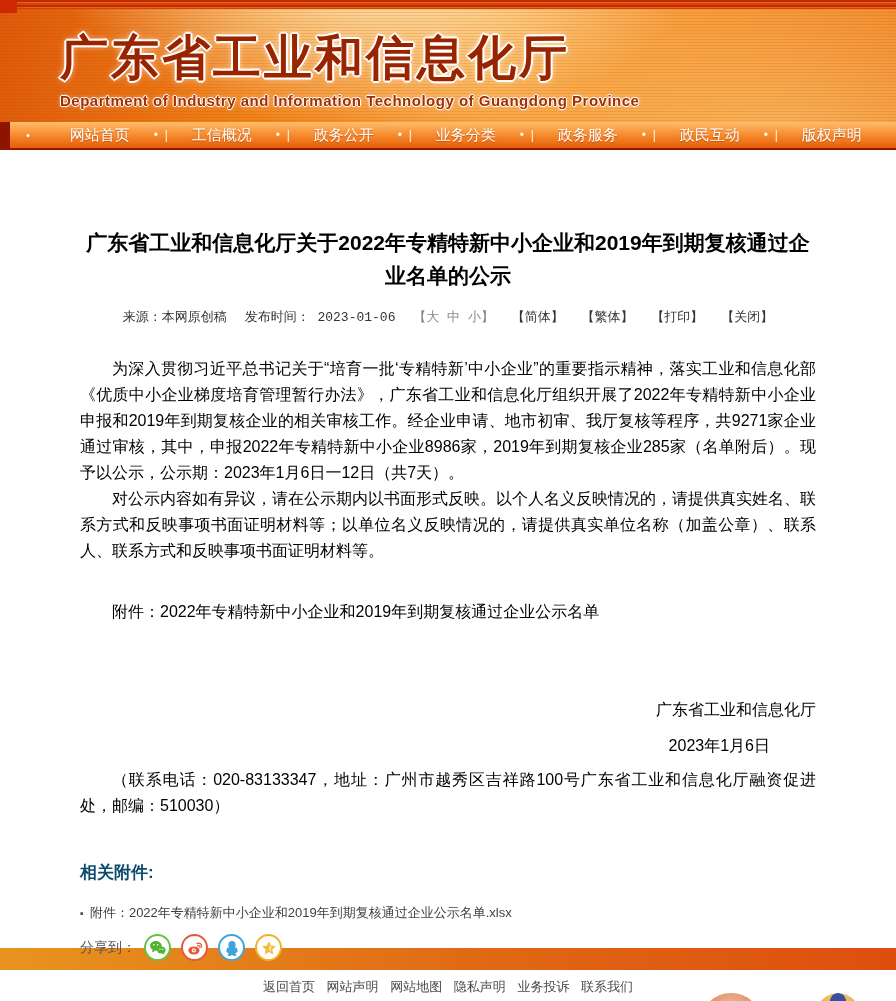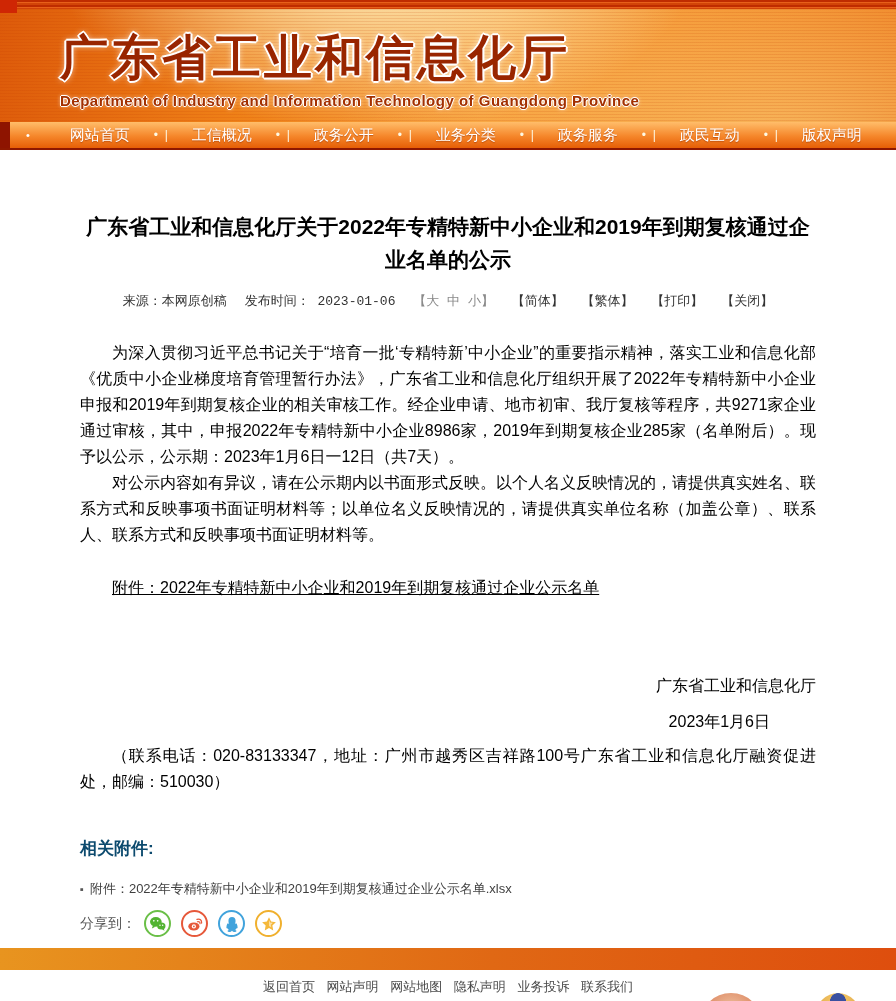--- a/index.html
+++ b/index.html
@@ -29,28 +29,28 @@
     border-bottom:2px solid #8e1800;color:#fff;font-size:15px;}
   .nav-left-block{width:10px;height:100%;background:#8e1400;flex:0 0 auto;}
   .nav-lead-dot{margin-left:16px;font-size:11px;flex:0 0 auto;}
   .nav-items{flex:1;display:flex;align-items:center;justify-content:space-between;padding:0 34px 0 40px;}
   .nav-item{color:#fff;text-decoration:none;cursor:pointer;white-space:nowrap;text-shadow:0 1px 1px rgba(140,40,0,.5);}
   .nav-sep{color:#ffe;font-size:12px;white-space:pre;opacity:.95;}
   .nav-sep::before{content:"\2022\00a0\00a0|";}
 
   
   .content{height:798px;box-sizing:border-box;padding:0 80px;background:#fff;}
-  .article-title{margin:0;padding-top:60px;font-size:21px;line-height:33px;font-weight:bold;color:#000;text-align:center;}
+  .article-title{margin:0;padding-top:76px;font-size:21px;line-height:33px;font-weight:bold;color:#000;text-align:center;}
   .meta{margin-top:16px;text-align:center;font-size:13px;color:#333;font-family:Liberation Mono, monospace;}
   .meta span{margin:0 5px;}
   .meta .dim{color:#8a8a8a;}
   .meta .btn{cursor:pointer;}
   .bodyp{margin:0;font-size:16px;line-height:26px;color:#000;text-indent:2em;text-align:justify;}
   .p1{margin-top:30px;}
-  .attach-line{margin-top:27px;text-decoration:underline;}
+  .attach-line{margin-top:35px;}
   .signature{margin-top:72px;font-size:16px;line-height:26px;color:#000;text-align:right;}
   .sig-date{margin-top:10px;font-size:16px;line-height:26px;color:#000;text-align:right;padding-right:46px;}
   .contact{margin-top:8px;}
   .related-heading{margin-top:42px;font-size:17px;font-weight:bold;color:#0c4a6e;}
   .attach-item{margin-top:20px;font-size:13px;color:#3f3f3f;cursor:pointer;}
   .attach-item::before{content:"\25aa";margin-right:6px;color:#555;font-size:11px;}
   .share-row{margin-top:12px;display:flex;align-items:center;font-size:14px;color:#555;}
   .share-label{margin-right:8px;}
   .share-icon{width:27px;height:27px;margin-right:10px;border-radius:50%;box-sizing:border-box;
     display:flex;align-items:center;justify-content:center;cursor:pointer;background:#fff;}

